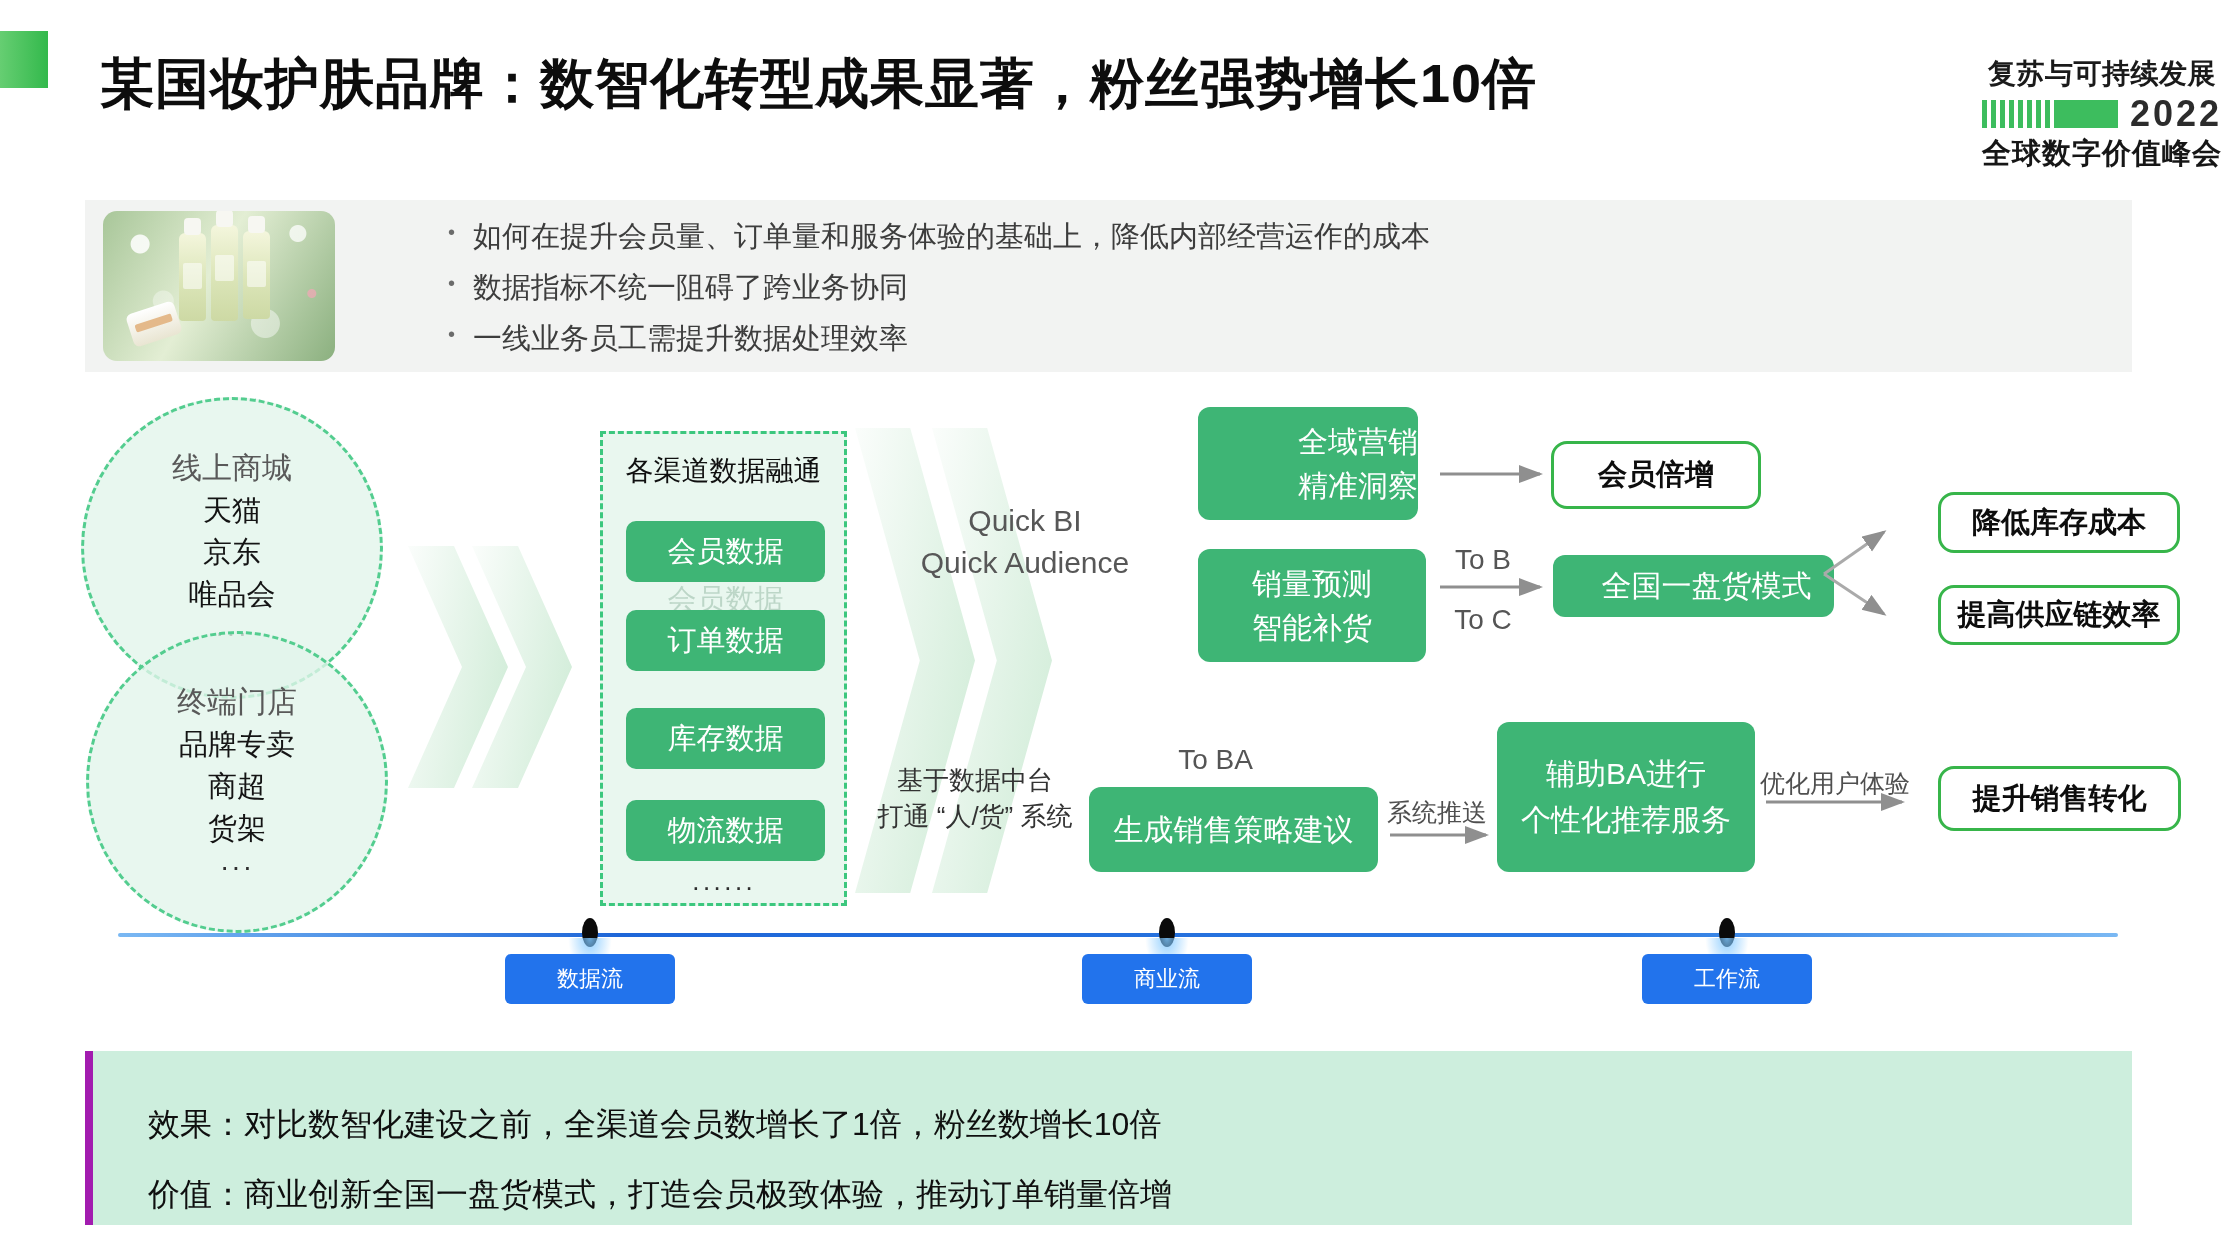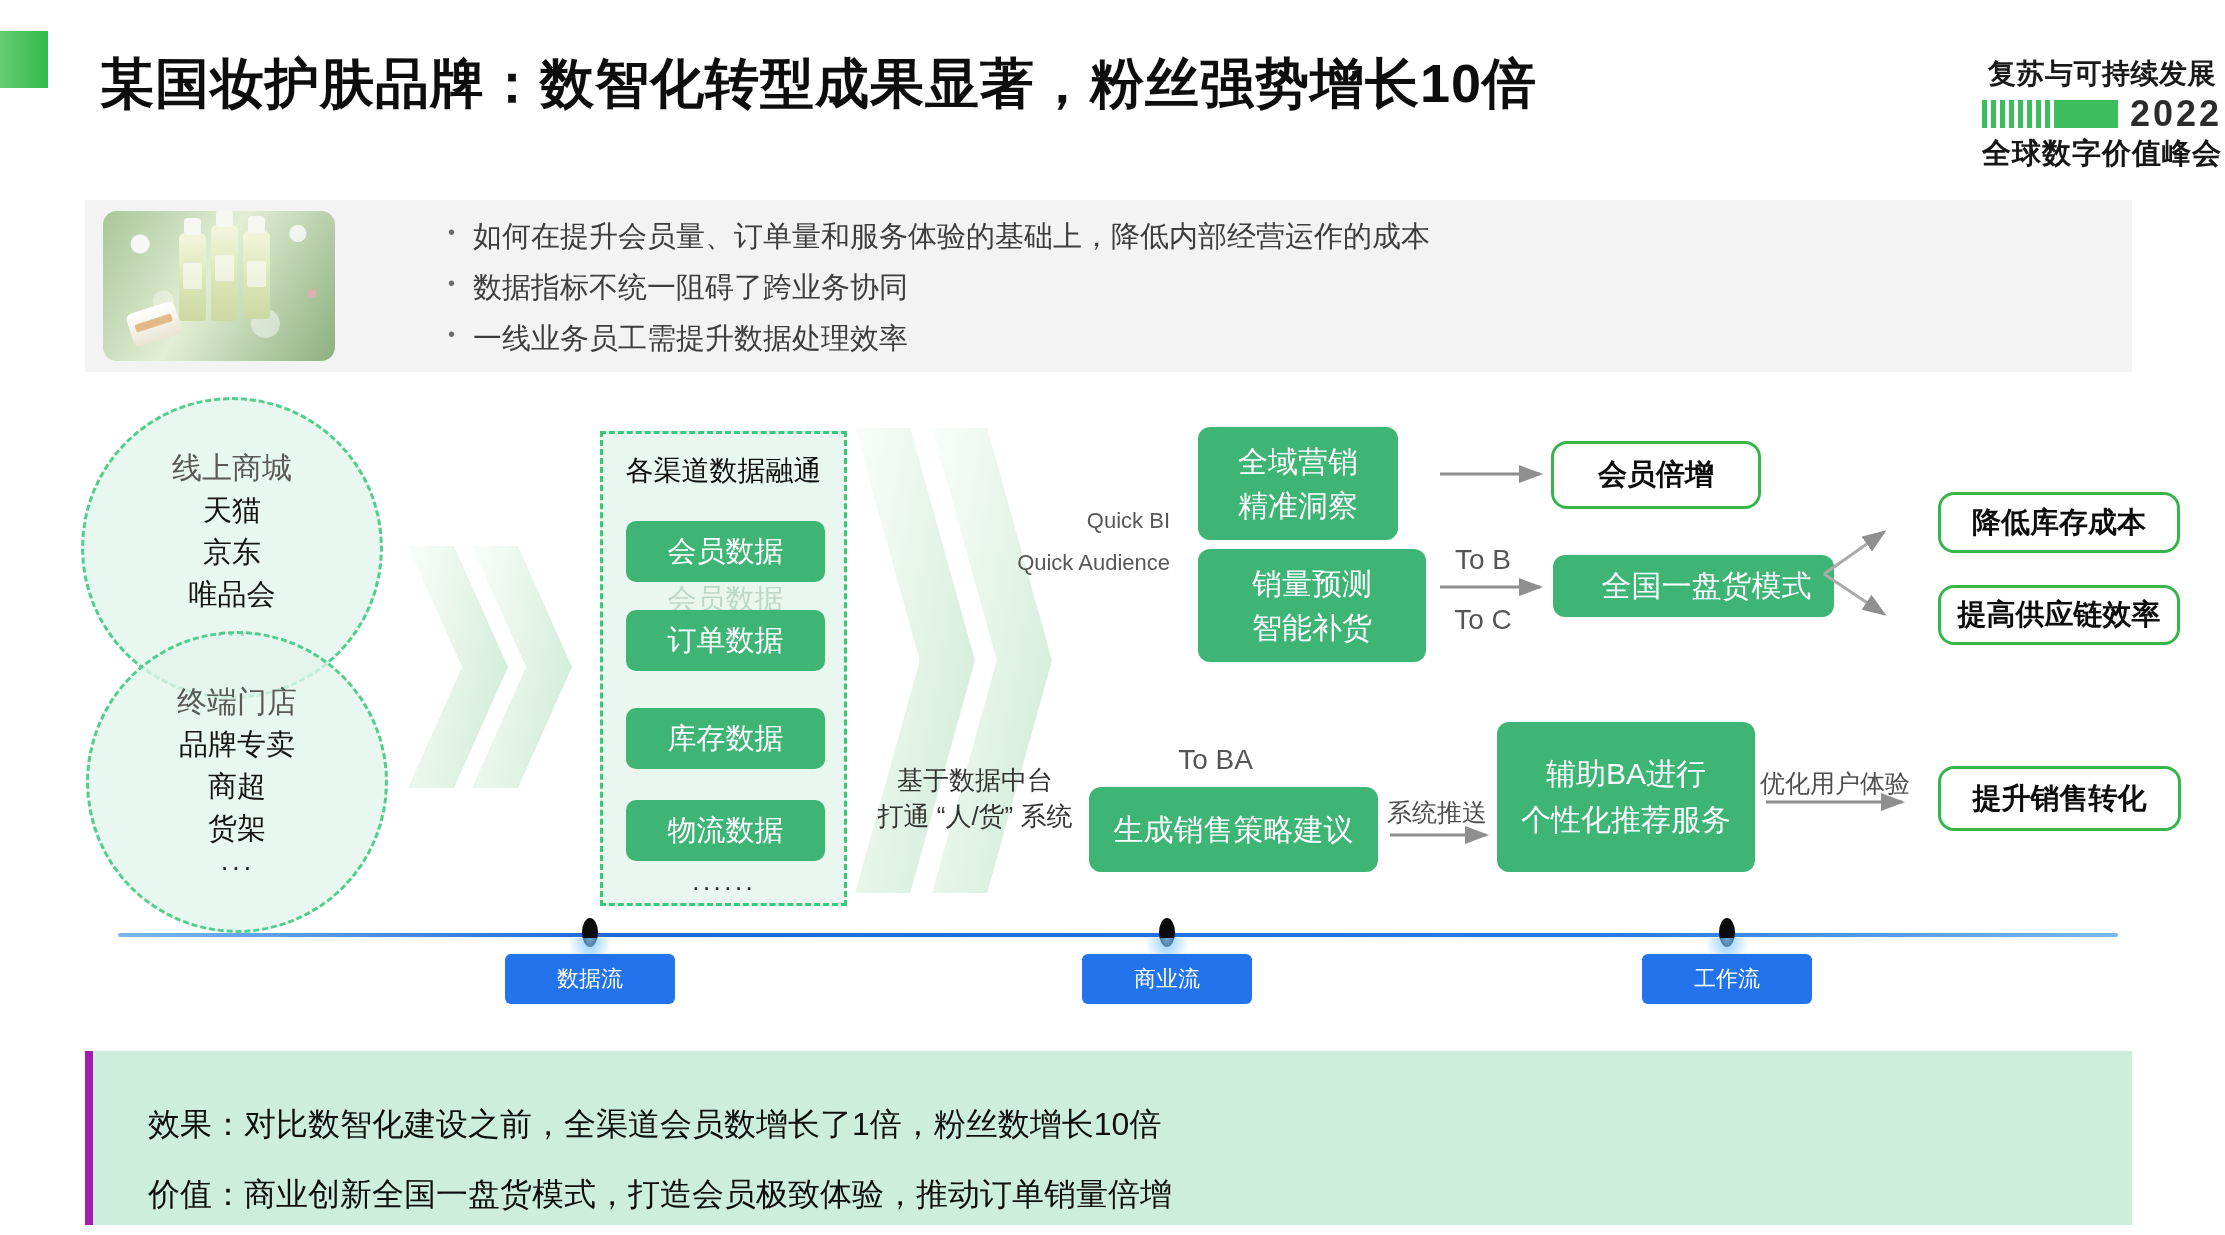--- a/index.html
+++ b/index.html
@@ -64,22 +64,22 @@
   .hub-more{position:absolute;left:0;top:438px;width:100%;text-align:center;font-size:26px;color:#2d2d2d;letter-spacing:2px;}
 
   
   .gbox{position:absolute;background:#3eb575;border-radius:12px;color:#fff;
     display:flex;flex-direction:column;align-items:center;justify-content:center;
     font-size:30px;line-height:44px;text-align:center;}
   .obox{position:absolute;background:#ffffff;border:3px solid #37b54a;border-radius:16px;box-sizing:border-box;
     display:flex;align-items:center;justify-content:center;font-size:29px;font-weight:bold;color:#0d0d0d;}
   .flow-label{position:absolute;font-size:28px;color:#555;text-align:center;white-space:nowrap;}
   .flow-label.small{font-size:25px;color:#4f4f4f;}
-  .tools-label{position:absolute;left:880px;top:500px;width:290px;text-align:right;
-    font-size:22px;color:#575757;line-height:42px;}
+  .tools-label{position:absolute;left:880px;top:500px;width:290px;text-align:center;
+    font-size:30px;color:#575757;line-height:42px;}
   .mid-label{position:absolute;left:855px;top:762px;width:240px;text-align:center;
     font-size:26px;color:#333;line-height:36px;}
 
   .connectors{position:absolute;left:0;top:0;pointer-events:none;}
 
   
   .tline{position:absolute;left:118px;top:933px;width:2000px;height:4px;border-radius:2px;
     background:linear-gradient(90deg,#7ab8f3,#1e66d8 25%,#2a79e2 75%,#7ab8f3);}
   .tdot{position:absolute;top:918px;width:16px;height:29px;border-radius:50%;background:#0a0a0a;}
   .tglow{position:absolute;top:938px;width:44px;height:36px;
@@ -179,21 +179,21 @@
 
   <div class="tools-label">
     <div>Quick BI</div>
     <div>Quick Audience</div>
   </div>
   <div class="mid-label">
     <div>基于数据中台</div>
     <div>打通 “人/货” 系统</div>
   </div>
 
-  <div class="gbox" style="left:1198px;top:427px;width:200px;height:113px;">
+  <div class="gbox" style="left:1198px;top:407px;width:220px;height:113px;align-items:flex-end;">
     <div>全域营销</div>
     <div>精准洞察</div>
   </div>
   <div class="obox" style="left:1551px;top:441px;width:210px;height:68px;">会员倍增</div>
 
   <div class="gbox" style="left:1198px;top:549px;width:228px;height:113px;">
     <div>销量预测</div>
     <div>智能补货</div>
   </div>
   <div class="flow-label" style="left:1436px;top:544px;width:94px;">To B</div>

